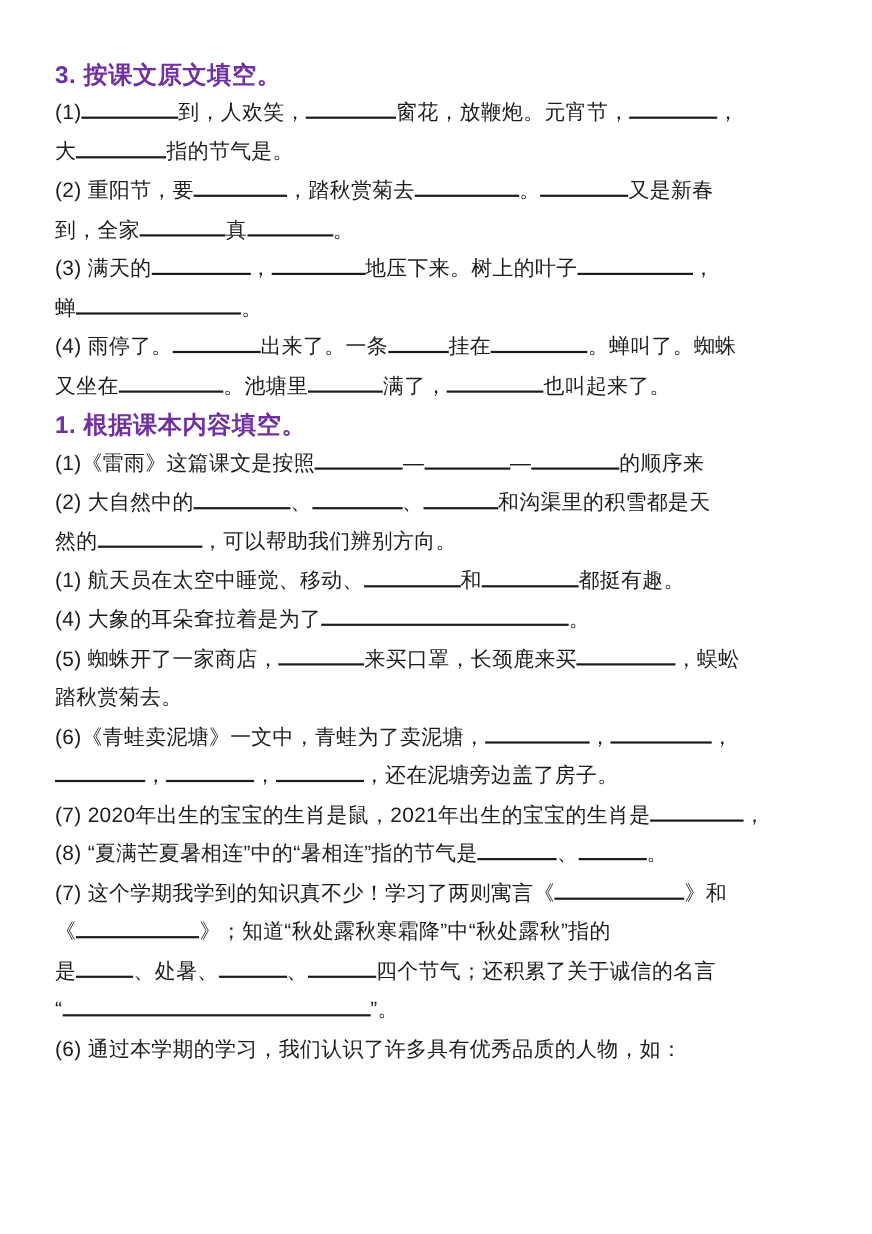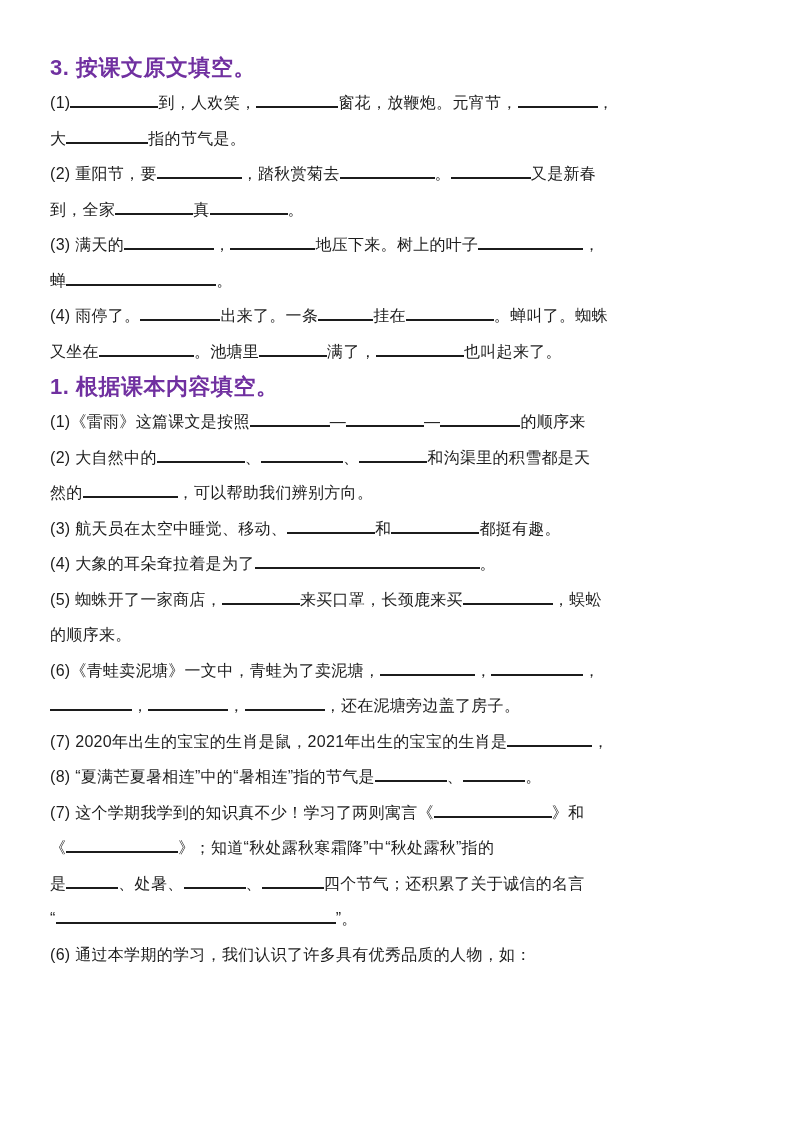--- a/index.html
+++ b/index.html
@@ -24,21 +24,21 @@
   .heading {
     color: var(--heading-color, #7030a0);
     font-weight: bold;
     font-size: 22px;
     line-height: 35px;
     letter-spacing: 0.5px;
     white-space: nowrap;
   }
   .line {
     color: var(--text-color, #1c1c1c);
-    font-size: 16px;
+    font-size: 19px;
     line-height: 35.5px;
     white-space: nowrap;
   }
   .txt {
     letter-spacing: 0.3px;
   }
   .blank {
     display: inline-block;
     height: 15px;
     border-bottom: 2px solid #1c1c1c;
@@ -61,24 +61,24 @@
         <div class="line"><span class="txt">(4) 雨停了。</span><span class="blank" style="width: 80px; border-bottom-color: rgb(28, 28, 28);"></span><span class="txt">出来了。一条</span><span class="blank" style="width: 55px; border-bottom-color: rgb(28, 28, 28);"></span><span class="txt">挂在</span><span class="blank" style="width: 88px; border-bottom-color: rgb(28, 28, 28);"></span><span class="txt">。蝉叫了。蜘蛛</span></div>
         <div class="line"><span class="txt">又坐在</span><span class="blank" style="width: 95px; border-bottom-color: rgb(28, 28, 28);"></span><span class="txt">。池塘里</span><span class="blank" style="width: 68px; border-bottom-color: rgb(28, 28, 28);"></span><span class="txt">满了，</span><span class="blank" style="width: 88px; border-bottom-color: rgb(28, 28, 28);"></span><span class="txt">也叫起来了。</span></div>
       </div>
   </section>
   <section>
     <div class="heading">1. 根据课本内容填空。</div>
     <div>
         <div class="line"><span class="txt">(1)《雷雨》这篇课文是按照</span><span class="blank" style="width: 80px; border-bottom-color: rgb(28, 28, 28);"></span><span class="txt">—</span><span class="blank" style="width: 78px; border-bottom-color: rgb(28, 28, 28);"></span><span class="txt">—</span><span class="blank" style="width: 80px; border-bottom-color: rgb(28, 28, 28);"></span><span class="txt">的顺序来</span></div>
         <div class="line"><span class="txt">(2) 大自然中的</span><span class="blank" style="width: 88px; border-bottom-color: rgb(28, 28, 28);"></span><span class="txt">、</span><span class="blank" style="width: 82px; border-bottom-color: rgb(28, 28, 28);"></span><span class="txt">、</span><span class="blank" style="width: 68px; border-bottom-color: rgb(28, 28, 28);"></span><span class="txt">和沟渠里的积雪都是天</span></div>
         <div class="line"><span class="txt">然的</span><span class="blank" style="width: 95px; border-bottom-color: rgb(28, 28, 28);"></span><span class="txt">，可以帮助我们辨别方向。</span></div>
-        <div class="line"><span class="txt">(3) 航天员在太空中睡觉、移动、</span><span class="blank" style="width: 88px; border-bottom-color: rgb(28, 28, 28);"></span><span class="txt">和</span><span class="blank" style="width: 88px; border-bottom-color: rgb(28, 28, 28);"></span><span class="txt">都挺有趣。</span></div>
+        <div class="line"><span class="txt">(1) 航天员在太空中睡觉、移动、</span><span class="blank" style="width: 88px; border-bottom-color: rgb(28, 28, 28);"></span><span class="txt">和</span><span class="blank" style="width: 88px; border-bottom-color: rgb(28, 28, 28);"></span><span class="txt">都挺有趣。</span></div>
         <div class="line"><span class="txt">(4) 大象的耳朵耷拉着是为了</span><span class="blank" style="width: 225px; border-bottom-color: rgb(28, 28, 28);"></span><span class="txt">。</span></div>
         <div class="line"><span class="txt">(5) 蜘蛛开了一家商店，</span><span class="blank" style="width: 78px; border-bottom-color: rgb(28, 28, 28);"></span><span class="txt">来买口罩，长颈鹿来买</span><span class="blank" style="width: 90px; border-bottom-color: rgb(28, 28, 28);"></span><span class="txt">，蜈蚣</span></div>
-        <div class="line"><span class="txt">的顺序来。</span></div>
+        <div class="line"><span class="txt">踏秋赏菊去。</span></div>
         <div class="line"><span class="txt">(6)《青蛙卖泥塘》一文中，青蛙为了卖泥塘，</span><span class="blank" style="width: 95px; border-bottom-color: rgb(28, 28, 28);"></span><span class="txt">，</span><span class="blank" style="width: 92px; border-bottom-color: rgb(28, 28, 28);"></span><span class="txt">，</span></div>
         <div class="line"><span class="blank" style="width: 82px; border-bottom-color: rgb(28, 28, 28);"></span><span class="txt">，</span><span class="blank" style="width: 80px; border-bottom-color: rgb(28, 28, 28);"></span><span class="txt">，</span><span class="blank" style="width: 80px; border-bottom-color: rgb(28, 28, 28);"></span><span class="txt">，还在泥塘旁边盖了房子。</span></div>
         <div class="line"><span class="txt">(7) 2020年出生的宝宝的生肖是鼠，2021年出生的宝宝的生肖是</span><span class="blank" style="width: 85px; border-bottom-color: rgb(28, 28, 28);"></span><span class="txt">，</span></div>
         <div class="line"><span class="txt">(8) “夏满芒夏暑相连”中的“暑相连”指的节气是</span><span class="blank" style="width: 72px; border-bottom-color: rgb(28, 28, 28);"></span><span class="txt">、</span><span class="blank" style="width: 62px; border-bottom-color: rgb(28, 28, 28);"></span><span class="txt">。</span></div>
         <div class="line"><span class="txt">(7) 这个学期我学到的知识真不少！学习了两则寓言《</span><span class="blank" style="width: 118px; border-bottom-color: rgb(28, 28, 28);"></span><span class="txt">》和</span></div>
         <div class="line"><span class="txt">《</span><span class="blank" style="width: 112px; border-bottom-color: rgb(28, 28, 28);"></span><span class="txt">》；知道“秋处露秋寒霜降”中“秋处露秋”指的</span></div>
         <div class="line"><span class="txt">是</span><span class="blank" style="width: 52px; border-bottom-color: rgb(28, 28, 28);"></span><span class="txt">、处暑、</span><span class="blank" style="width: 62px; border-bottom-color: rgb(28, 28, 28);"></span><span class="txt">、</span><span class="blank" style="width: 62px; border-bottom-color: rgb(28, 28, 28);"></span><span class="txt">四个节气；还积累了关于诚信的名言</span></div>
         <div class="line"><span class="txt">“</span><span class="blank" style="width: 280px; border-bottom-color: rgb(28, 28, 28);"></span><span class="txt">”。</span></div>
         <div class="line"><span class="txt">(6) 通过本学期的学习，我们认识了许多具有优秀品质的人物，如：</span></div>
       </div>

